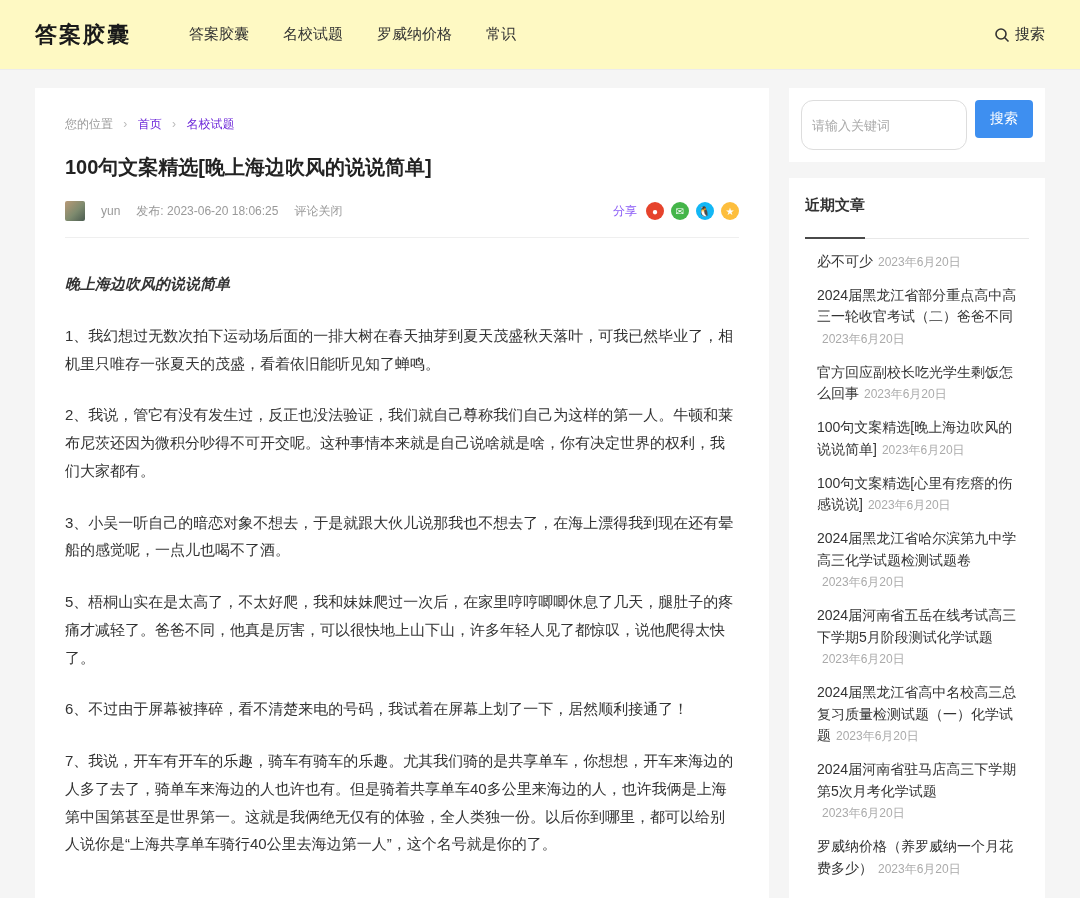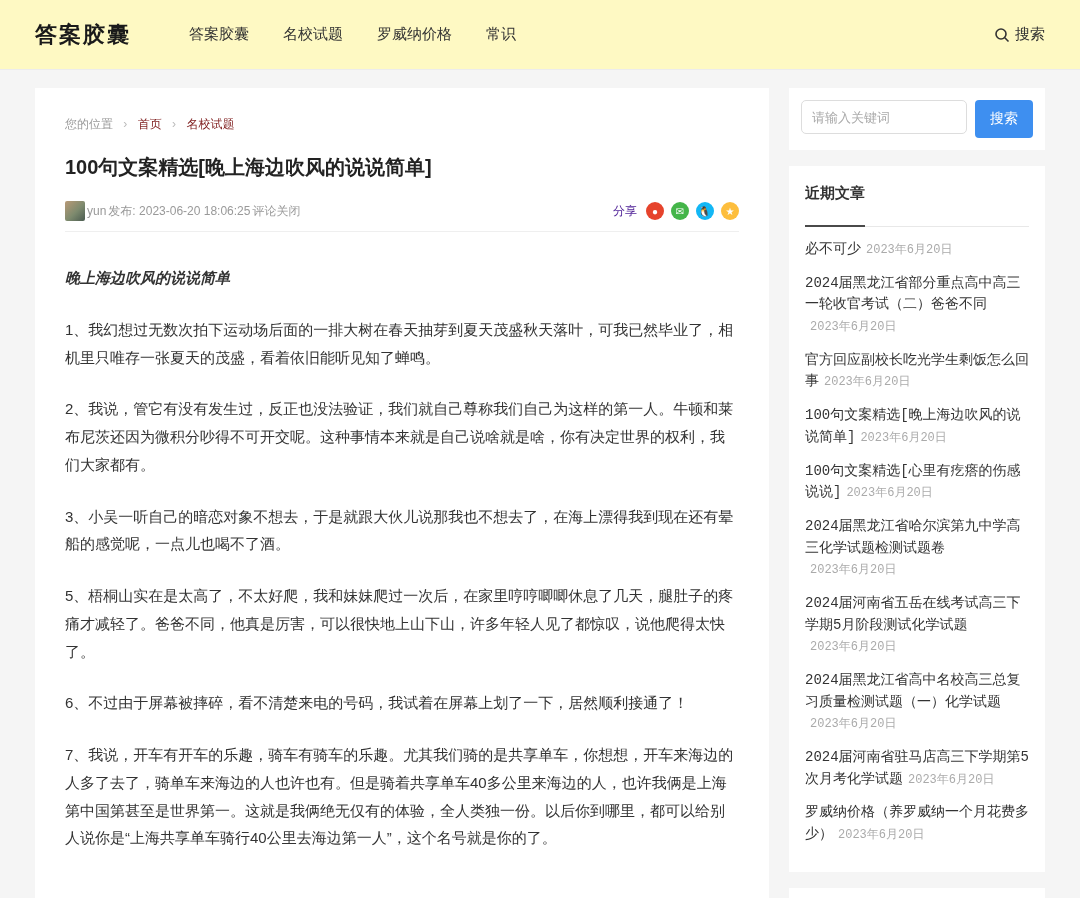--- a/index.html
+++ b/index.html
@@ -24,56 +24,56 @@
   .header-search svg { display: block; }
 
   
   .page { display: flex; align-items: flex-start; padding: 18px 35px 0 35px; gap: 20px; }
   .content-card { background: #fff; width: 735px; padding: 28px 30px 40px 30px; min-height: 1200px; }
   aside { width: 256px; display: flex; flex-direction: column; gap: 16px; }
   .card { background: #fff; }
 
   
   .breadcrumb { font-size: 12px; color: #999; margin-bottom: 20px; }
-  .breadcrumb a { color: #7f1d1d; }
+  .breadcrumb a { color: #6d28d9; }
   .breadcrumb .sep { margin: 0 7px; color: #bbb; }
 
   
   h1.article-title { font-size: 20px; font-weight: bold; color: #222; margin: 0 0 20px 0; line-height: 1.4; }
-  .meta { display: flex; align-items: center; gap: 2px; font-size: 12px; color: #999; padding-bottom: 10px; border-bottom: 1px solid #efefef; justify-content: space-between; }
+  .meta { display: flex; align-items: center; gap: 16px; font-size: 12px; color: #999; padding-bottom: 16px; border-bottom: 1px solid #efefef; justify-content: space-between; }
   .avatar { width: 20px; height: 20px; border-radius: 2px; background: linear-gradient(135deg, #b99a77 0%, #7d8a6e 55%, #4a5b50 100%); flex: 0 0 auto; }
   .share { margin-left: auto; display: flex; align-items: center; gap: 7px; }
-  .share-label { color: #4c1d95; margin-right: 2px; }
+  .share-label { color: #8b5cf6; margin-right: 2px; }
   .share-icon { width: 18px; height: 18px; border-radius: 50%; display: flex; align-items: center; justify-content: center; color: #fff; font-size: 10px; cursor: pointer; }
 
   
   .article-body { padding-top: 8px; }
   .article-body p { font-size: 15px; line-height: 1.85; color: #333; margin: 24px 0; }
   .article-subtitle { font-weight: bold; font-style: italic; }
 
   
   .search-card { padding: 12px; display: flex; gap: 8px; }
   .search-card input {
-    flex: 1; height: 34px; border: 1px solid #ddd; border-radius: 5px;
+    flex: 1; height: 50px; border: 1px solid #ddd; border-radius: 12px;
     padding: 0 10px; font-size: 13px; color: #333; outline: none; min-width: 0;
     font-family: "Liberation Sans", "DejaVu Sans", sans-serif;
   }
   .search-card input::placeholder { color: #aaa; }
   .search-card button {
     width: 58px; height: 38px; border: none; border-radius: 4px;
     background: #3e8ff0; color: #fff; font-size: 14px; cursor: pointer;
     font-family: "Liberation Sans", "DejaVu Sans", sans-serif;
   }
 
   
   .side-section { padding: 18px 16px 14px 16px; }
   .side-title-row { border-bottom: 1px solid #e8e8e8; margin-bottom: 6px; }
   .side-title { display: inline-block; font-size: 15px; font-weight: bold; color: #333; padding-bottom: 22px; border-bottom: 2px solid #4a4a4a; margin-bottom: -1px; }
   .recent-list { list-style: none; margin: 0; padding: 0; }
-  .recent-list li { font-size: 14px; line-height: 1.55; color: #333; margin: 12px 0; font-family: Liberation Mono, monospace; }
+  .recent-list li { font-size: 14px; line-height: 1.55; color: #333; margin: 12px 12px; }
   .recent-list a { color: #333; }
   .recent-list .date { color: #aaa; font-size: 12px; margin-left: 5px; white-space: nowrap; }
   .archive-card { min-height: 120px; }
 </style>
 </head>
 <body>
 
 <header>
   <a class="logo">答案胶囊</a>
   <nav>

